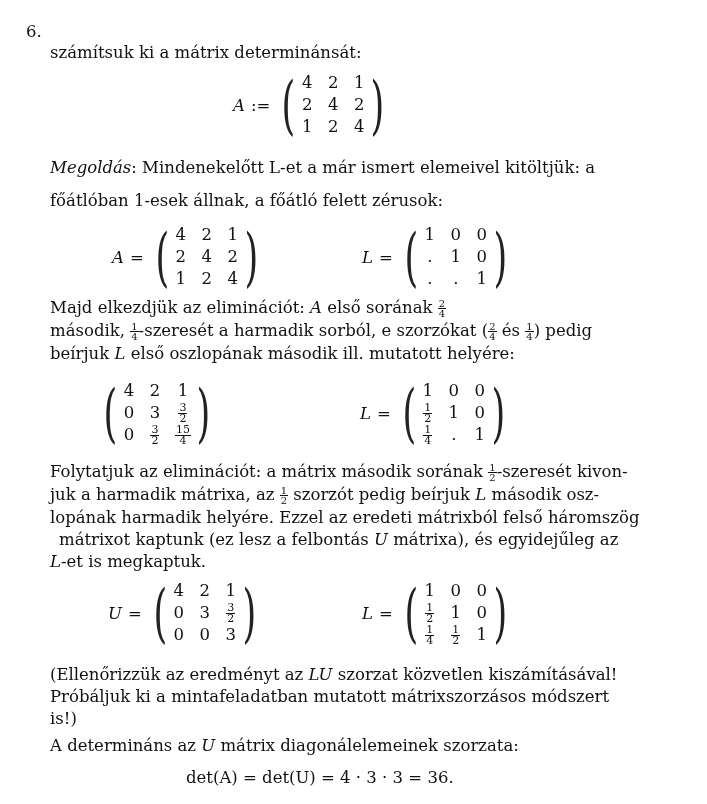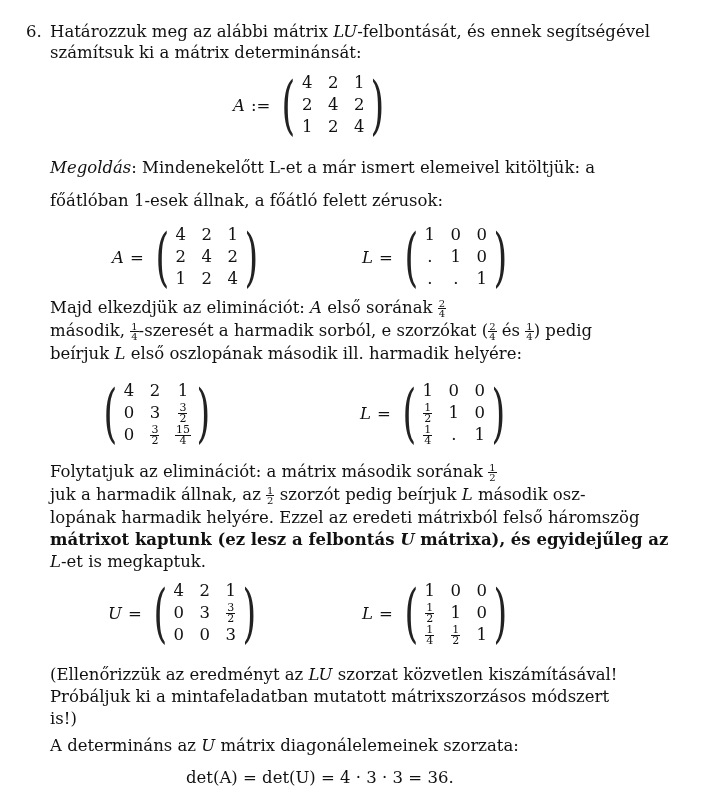--- a/index.html
+++ b/index.html
@@ -20,23 +20,20 @@
   .frac .n{border-bottom:1px solid #111;padding:0 1px;}
   .tfrac{display:inline-flex;flex-direction:column;align-items:center;font-size:10px;line-height:9px;vertical-align:middle;}
   .tfrac .n{border-bottom:1px solid #111;padding:0 1px;}
 </style>
 </head>
 <body>
 
 <div class="page">
 
   <div class="line" style="left:26px;top:22px;">6.</div>
-  <div class="line" style="left:50px;top:22px;">
-    <span>Határozzuk meg az alábbi mátrix </span><i class="m">LU</i><span>-felbontását, és ennek segítségével</span>
-  </div>
   <div class="line" style="left:50px;top:43px;">számítsuk ki a mátrix determinánsát:</div>
 
   <div class="mat" style="left:233px;top:72px;">
       <span class="lbl">A</span>
       <span class="eq">:=</span>
       <span class="paren">(</span>
       <div class="grid">
         <span class="cell">
           <span>4</span>
         </span>
@@ -164,21 +161,21 @@
       </span>
     <span>és</span>
     <span class="tfrac">
         <span class="n">1</span>
         <span class="d">4</span>
       </span><span>) pedig</span>
   </div>
   <div class="line" style="left:50px;top:344px;">
     <span>beírjuk</span>
     <i class="m">L</i>
-    <span>első oszlopának második ill. harmadik helyére:</span>
+    <span>első oszlopának második ill. mutatott helyére:</span>
   </div>
 
   <div class="mat" style="left:98px;top:380px;">
       <span class="paren">(</span>
       <div class="grid">
         <span class="cell">
           <span>4</span>
         </span>
         <span class="cell">
           <span>2</span>
@@ -256,34 +253,34 @@
         </span>
       </div>
       <span class="paren">)</span>
     </div>
 
   <div class="line" style="left:50px;top:462px;">
     <span>Folytatjuk az eliminációt: a mátrix második sorának</span>
     <span class="tfrac">
         <span class="n">1</span>
         <span class="d">2</span>
-      </span>
+      </span><span>-szeresét kivon-</span>
   </div>
   <div class="line" style="left:50px;top:485px;">
-    <span>juk a harmadik állnak, az</span>
+    <span>juk a harmadik mátrixa, az</span>
     <span class="tfrac">
         <span class="n">1</span>
         <span class="d">2</span>
       </span>
     <span>szorzót pedig beírjuk</span>
     <i class="m">L</i>
     <span>második osz-</span>
   </div>
   <div class="line" style="left:50px;top:508px;">lopának harmadik helyére. Ezzel az eredeti mátrixból felső háromszög</div>
-  <div class="line" style="left:50px;top:530px;font-weight:bold;">
+  <div class="line" style="left:59px;top:530px;">
     <span>mátrixot kaptunk (ez lesz a felbontás</span>
     <i class="m">U</i>
     <span>mátrixa), és egyidejűleg az</span>
   </div>
   <div class="line" style="left:50px;top:552px;">
     <i class="m">L</i><span>-et is megkaptuk.</span>
   </div>
 
   <div class="mat" style="left:108px;top:580px;">
       <span class="lbl">U</span>

